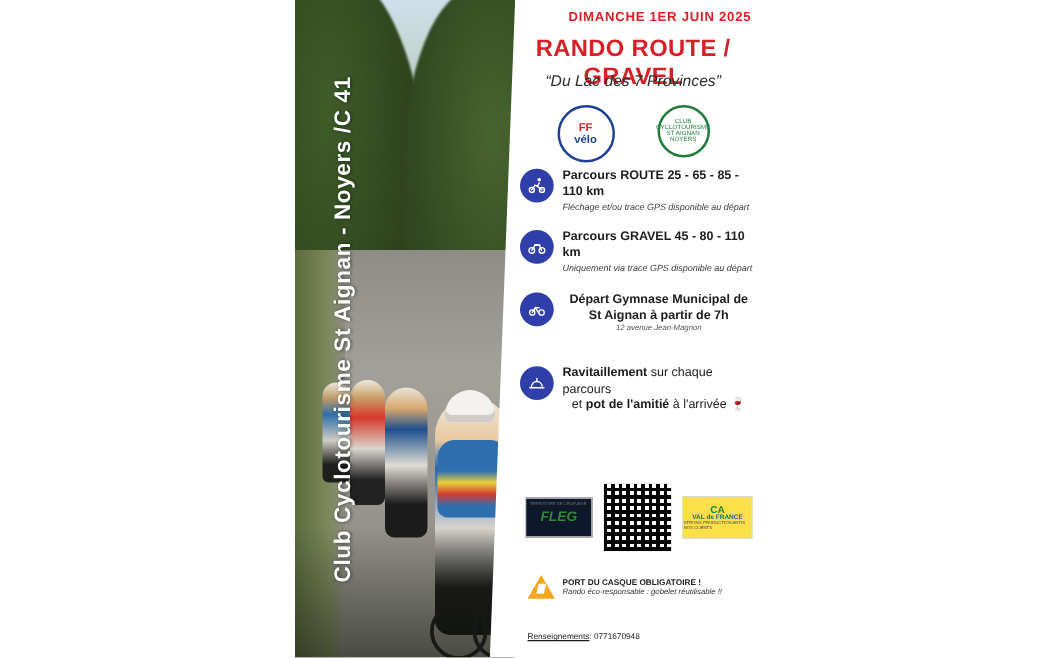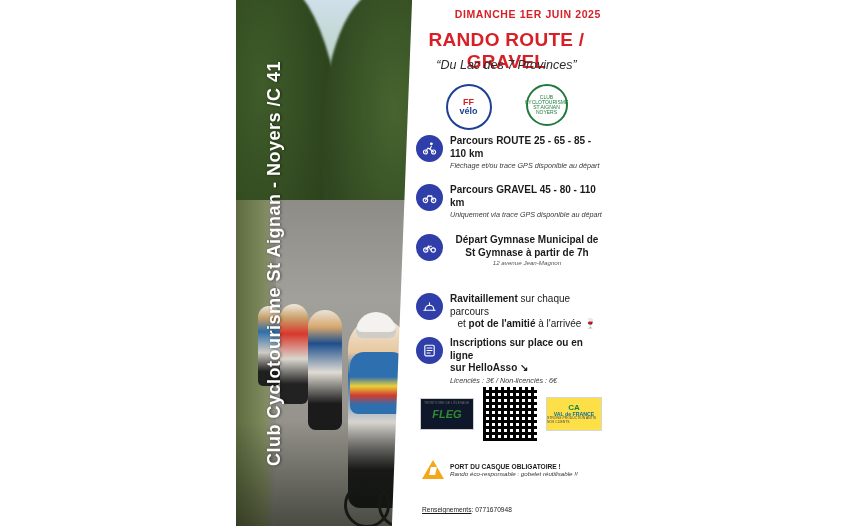--- a/index.html
+++ b/index.html
@@ -372,21 +372,21 @@
         <div class="badge">
           <svg width="15" height="15" viewBox="0 0 24 24" fill="none" stroke="#fff" stroke-width="1.8" stroke-linecap="round">
             <circle cx="6" cy="16" r="3.4"></circle>
               <circle cx="18" cy="16" r="3.4"></circle>
             <path d="M6 16l4-6 4 6"></path>
               <path d="M10 10h5"></path>
           </svg>
         </div>
         <div class="row-text center">
           <div class="row-main">Départ Gymnase Municipal de</div>
-          <div class="row-main">St Gymnase à partir de 7h</div>
+          <div class="row-main">St Aignan à partir de 7h</div>
           <div class="row-sub2">12 avenue Jean-Magnon</div>
         </div>
       </div>
 
       <div class="row" style="top:292px">
         <div class="badge">
           <svg width="15" height="15" viewBox="0 0 24 24" fill="none" stroke="#fff" stroke-width="1.8" stroke-linecap="round">
             <path d="M3 18h18"></path>
               <path d="M5 18c0-5 3-8 7-8s7 3 7 8"></path>
               <path d="M12 10V6"></path>
@@ -395,33 +395,20 @@
         <div class="row-text">
           <div class="row-main">
             <span>Ravitaillement</span><span class="light"> sur chaque parcours</span>
           </div>
           <div class="row-main center">
             <span class="light">et </span><span>pot de l'amitié</span><span class="light"> à l'arrivée 🍷</span>
           </div>
         </div>
       </div>
 
-      <div class="row" style="top:336px">
-        <div class="badge">
-          <svg width="15" height="15" viewBox="0 0 24 24" fill="none" stroke="#fff" stroke-width="1.8" stroke-linecap="round">
-            <rect x="4.5" y="3.5" width="15" height="17" rx="2"></rect>
-            <path d="M8 8h8M8 12h8M8 16h5"></path>
-          </svg>
-        </div>
-        <div class="row-text">
-          <div class="row-main">Inscriptions sur place ou en ligne</div>
-          <div class="row-main">sur HelloAsso ↘</div>
-          <div class="row-sub">Licenciés : 3€ / Non-licenciés : 6€</div>
-        </div>
-      </div>
 
       <div class="strip">
         <div class="spon-fleg">
           <span class="tagline">TERRITOIRE DE L'ÉLEVAGE</span>
           <span>FLEG</span>
         </div>
         <div class="qr" title="QR"></div>
         <div class="spon-ca">
           <span class="ca-mark">CA</span>
           <span class="ca-name">VAL de FRANCE</span>

